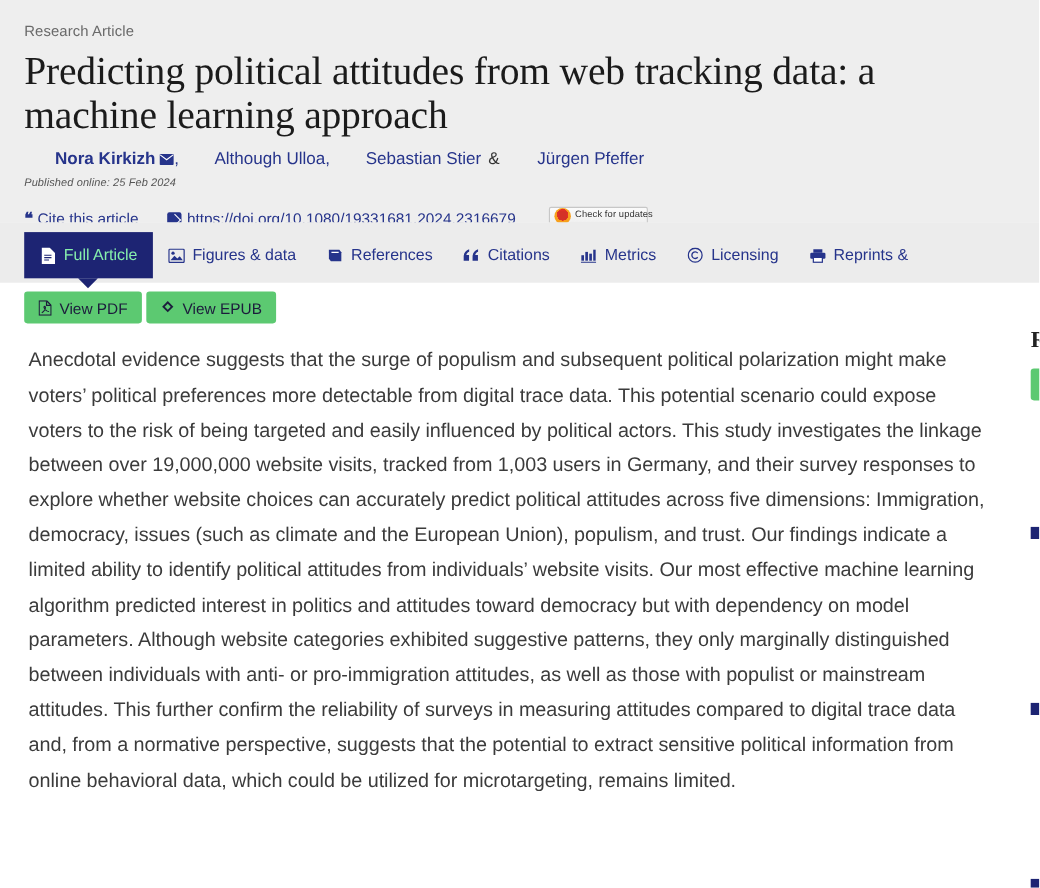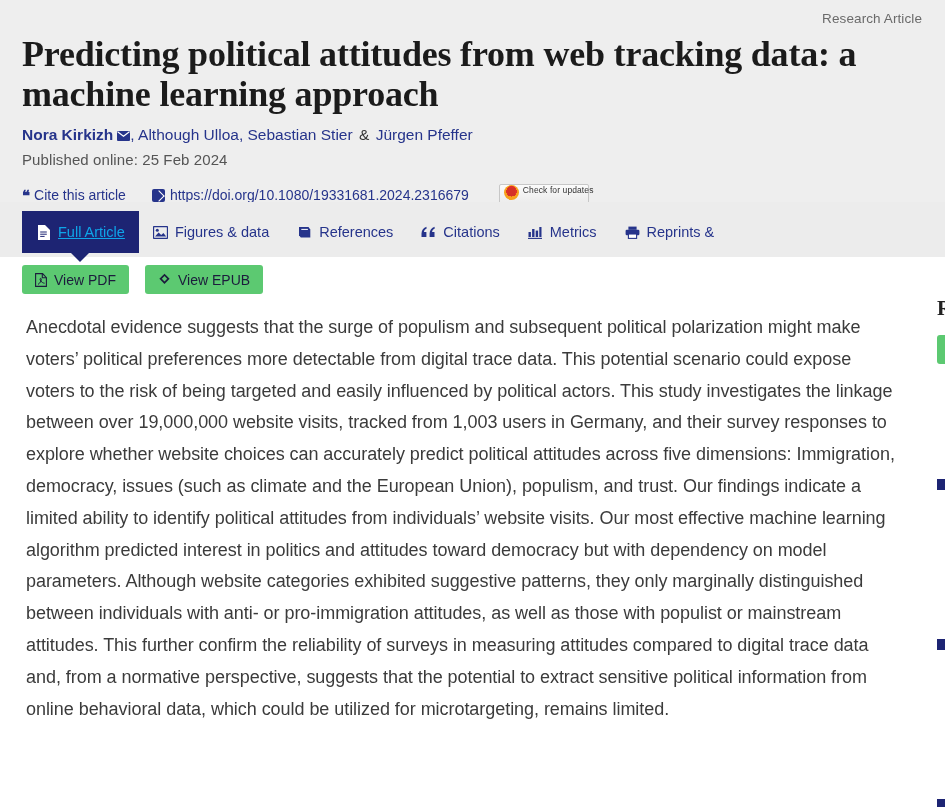--- a/index.html
+++ b/index.html
@@ -30,64 +30,65 @@
   }
   .header-inner {
     position: absolute;
     left: 22px; top: 0;
     width: 900px;
   }
 
   .kicker {
     font-size: 13.5px;
     color: #6a6a6a;
-    padding-top: 10px;
+    padding-top: 20px;
     letter-spacing: .1px;
     line-height: 1.3;
-    text-align: right;
   }
 
   .article-title {
     font-family: "Liberation Serif", "DejaVu Serif", serif;
     font-size: 36px;
-    font-weight: 700;
+    font-weight: 400;
     color: #1b1b1b;
     line-height: 1.12;
     margin: 6px 0 0 0;
     letter-spacing: -0.2px;
     max-width: 900px;
   }
 
   .authors {
     margin-top: 11px;
     font-size: 15.5px;
     line-height: 1.3;
     color: #26348b;
   }
   .authors a, .author-link {
     color: #26348b;
     text-decoration: none;
     cursor: pointer;
+    margin-left: 28px;
   }
   .author-first { font-weight: 700; }
   .authors .sep { color: #26348b; }
   .authors .amp { color: #333; padding: 0 2px; }
   .env-icon {
     display: inline-block;
     vertical-align: -1px;
     margin-left: 4px;
     margin-right: 0px;
   }
   .env-icon svg { display: block; }
 
   .pub-date {
     margin-top: 6px;
-    font-size: 15px;
+    font-size: 10px;
     color: #555555;
     letter-spacing: .1px;
+    font-style: italic;
   }
 
   .meta-row {
     margin-top: 14px;
     display: flex;
     align-items: center;
     height: 26px;
   }
   .meta-link {
     display: inline-flex;
@@ -173,23 +174,22 @@
     padding: 0 14px;
     font-size: 14.5px;
     color: #26348b;
     text-decoration: none;
     cursor: pointer;
     height: 42px;
     position: relative;
   }
   .tab.active {
     background: #1d2473;
-    color: #0ea5e9;
+    color: #86efac;
     font-weight: 400;
-    text-decoration: underline;
   }
   .tab.active::after {
     content: "";
     position: absolute;
     left: 50%;
     transform: translateX(-50%);
     bottom: -9px;
     border-left: 9px solid transparent;
     border-right: 9px solid transparent;
     border-top: 9px solid #1d2473;
@@ -201,21 +201,21 @@
     width: 15px; height: 15px;
     flex: 0 0 auto;
   }
   .tab .ticon svg { display: block; }
 
   
   .actions {
     position: absolute;
     left: 22px; top: 265px;
     display: flex;
-    gap: 16px;
+    gap: 4px;
   }
   .btn-green {
     background: #5cc971;
     border: none;
     border-radius: 3px;
     height: 29px;
     padding: 0 13px;
     display: inline-flex;
     align-items: center;
     gap: 7px;
@@ -374,20 +374,29 @@
         <span class="ticon">
             <svg width="14" height="13" viewBox="0 0 14 13">
               <rect x="0.5" y="6" width="2.4" height="5" fill="#26348b"></rect>
               <rect x="4.1" y="3" width="2.4" height="8" fill="#26348b"></rect>
               <rect x="7.7" y="4.6" width="2.4" height="6.4" fill="#26348b"></rect>
               <rect x="11.3" y="1" width="2.2" height="10" fill="#26348b"></rect>
               <path d="M0 12.4h14" stroke="#26348b" stroke-width="1.1"></path>
             </svg>
           </span>
         <span>Metrics</span>
+      </a>
+      <a class="tab">
+        <span class="ticon">
+            <svg width="14" height="14" viewBox="0 0 14 14">
+              <circle cx="7" cy="7" r="6.3" fill="none" stroke="#26348b" stroke-width="1.2"></circle>
+              <path d="M9.3 5.1a3 3 0 100 3.8" fill="none" stroke="#26348b" stroke-width="1.2"></path>
+            </svg>
+          </span>
+        <span>Licensing</span>
       </a>
       <a class="tab">
         <span class="ticon">
             <svg width="15" height="13" viewBox="0 0 15 13">
               <rect x="3.4" y="0.6" width="8.2" height="3.2" fill="#26348b"></rect>
               <rect x="0.6" y="3.8" width="13.8" height="5.4" rx="1.2" fill="#26348b"></rect>
               <rect x="3.4" y="8" width="8.2" height="4.4" fill="#ffffff" stroke="#26348b" stroke-width="1.1"></rect>
             </svg>
           </span>
         <span>Reprints &amp;</span>

